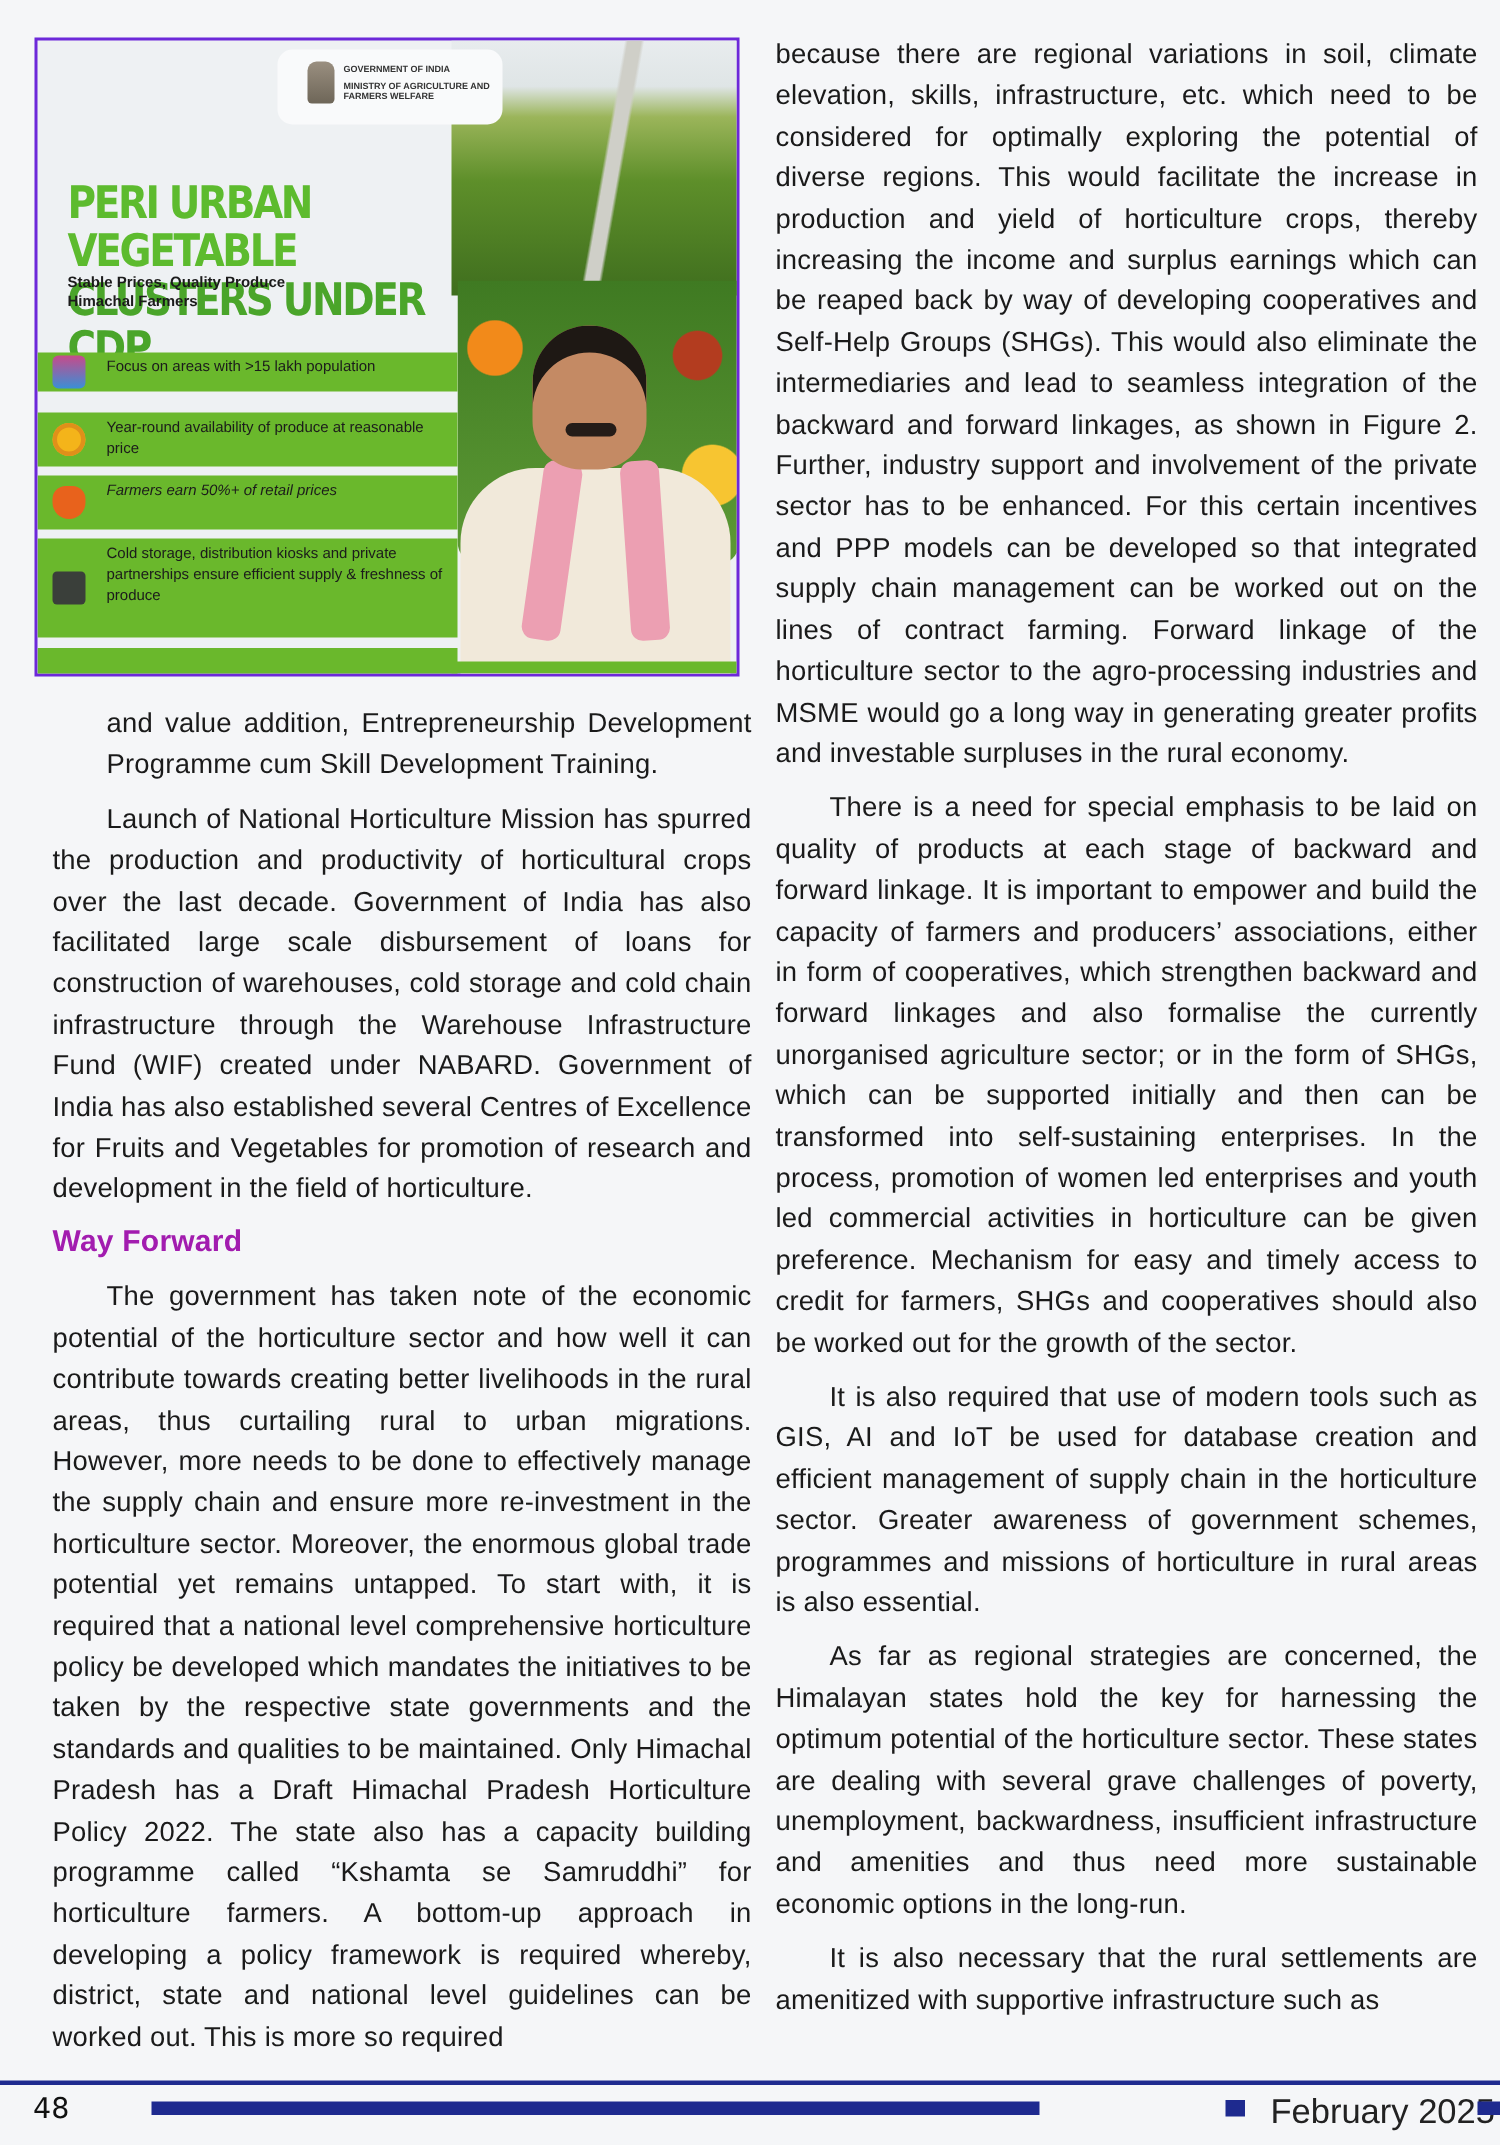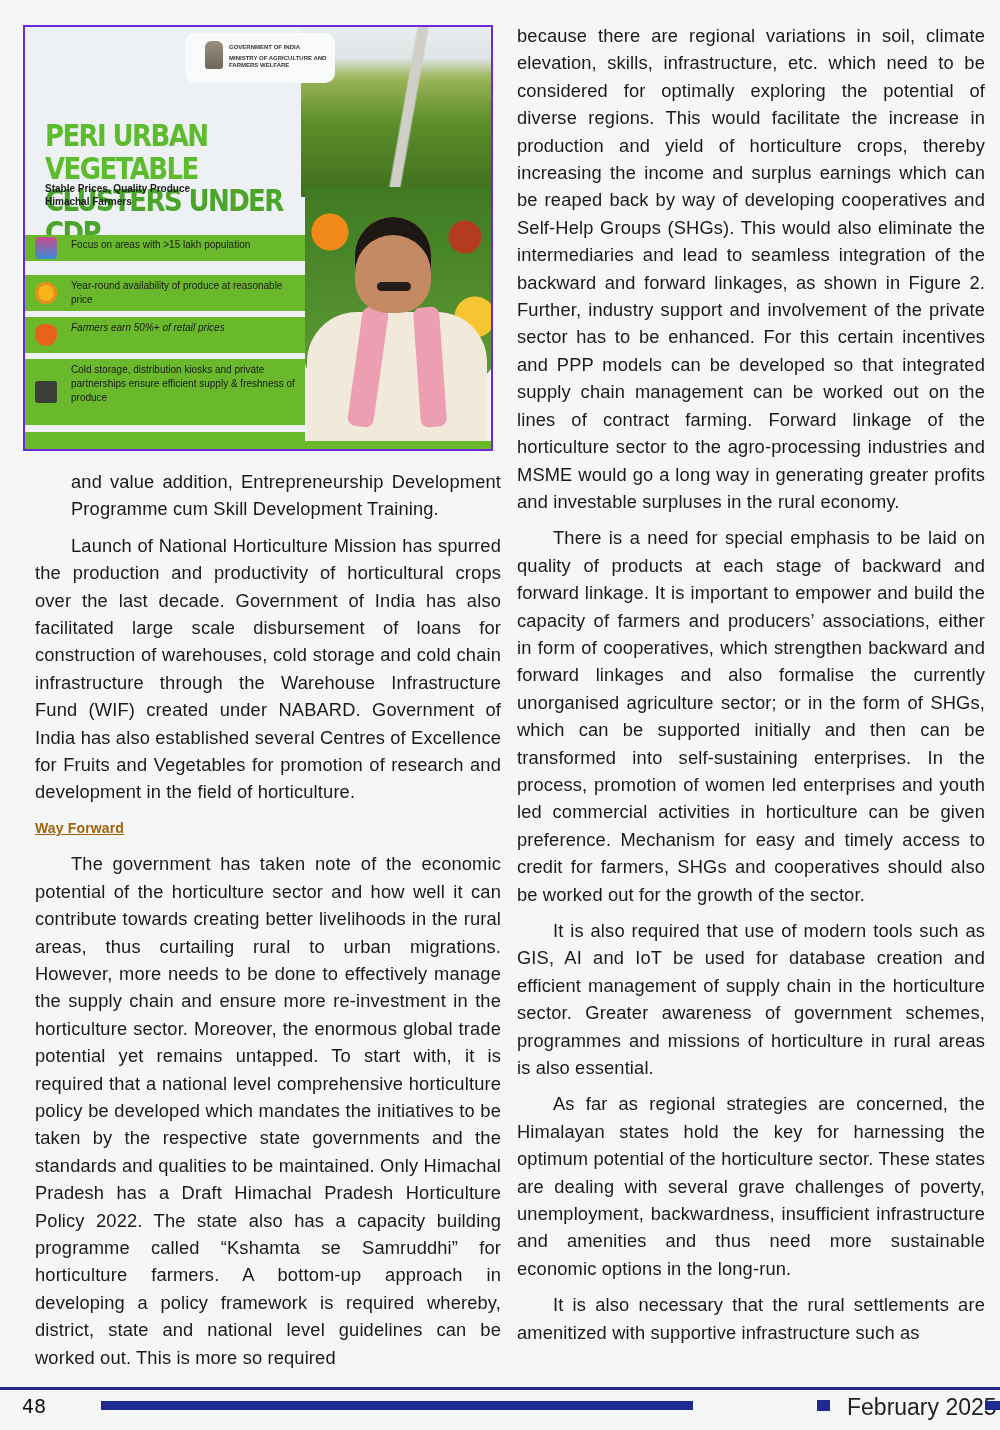--- a/index.html
+++ b/index.html
@@ -13,21 +13,21 @@
   .col {
     position: absolute; font-size: 18.3px; line-height: 27.4px;
     text-align: justify; letter-spacing: 0.15px;
   }
   .col-left { left: 22px; top: 468px; width: 466px; margin-left: 13px; }
   .col-right { left: 517px; top: 22px; width: 468px; }
   .col p { margin: 0 0 9px 0; text-indent: 36px; }
   .col p.no-indent { text-indent: 0; }
   .col p.cont-indent { padding-left: 36px; text-indent: 0; }
   .heading {
-    color: #a16207; font-weight: bold; font-size: 14px; margin: 2px 0 8px 0; text-decoration: underline;
+    color: #a21caf; font-weight: bold; font-size: 20px; margin: 2px 0 8px 0;
   }
 
   
   .info {
     position: absolute; left: 23px; top: 25px; width: 470px; height: 426px;
     border: 2px solid #6d28d9; background: #eef1f3; overflow: hidden; box-sizing: border-box;
   }
   .gov {
     position: absolute; left: 160px; top: 6px; width: 150px; height: 50px;
     background: #f9fafb; border-radius: 10px;

